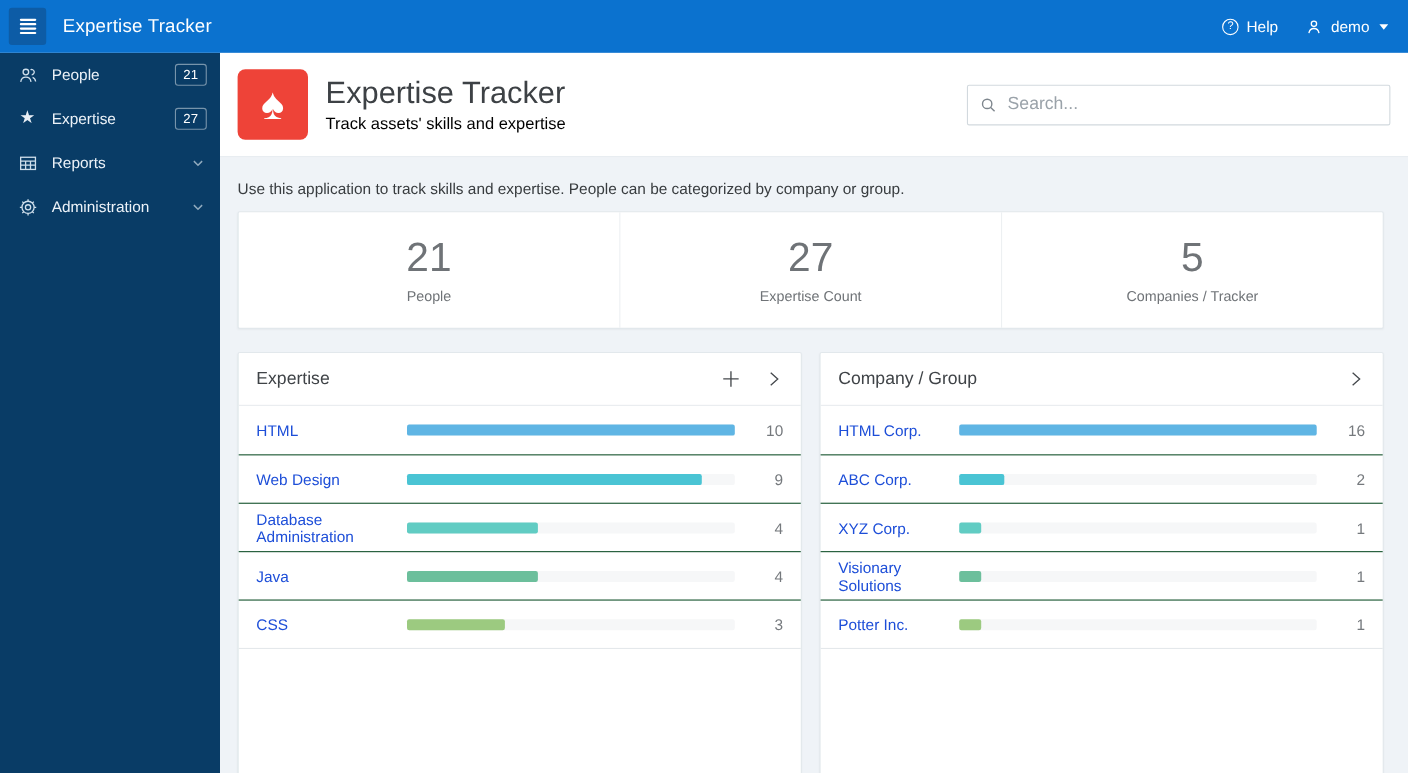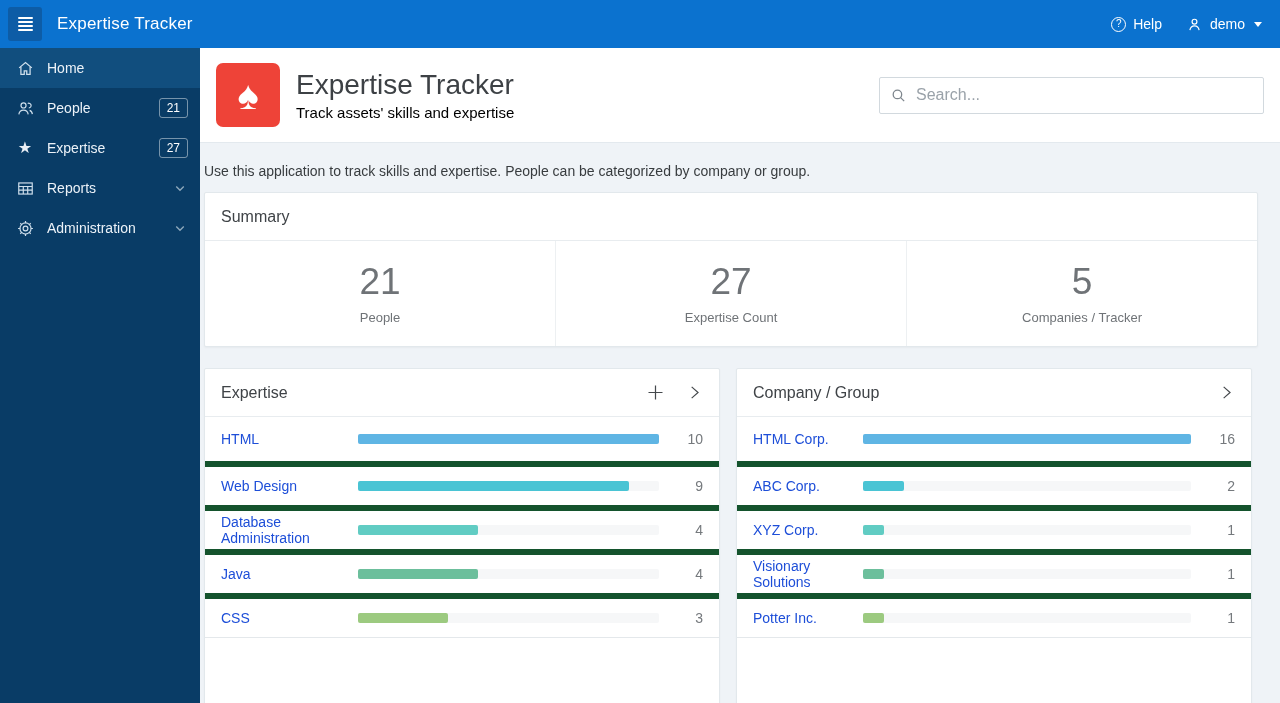--- a/index.html
+++ b/index.html
@@ -49,42 +49,42 @@
   .page-subtitle { font-size:15px; color:#000000; margin-top:3px; }
   .search-wrap { margin-left:auto; margin-right:16px; position:relative; }
   .search-wrap input { width:385px; height:37px; border:1px solid #d2d9de; border-radius:2px;
     background:#fff; font-size:16px; color:#404448; padding:0 10px 0 36px;
     font-family:"Liberation Sans","DejaVu Sans",sans-serif; }
   .search-wrap input::placeholder { color:#9aa2a9; }
   .search-icon { position:absolute; left:11px; top:10px; }
 
   
   .content { position:absolute; top:143px; left:200px; width:1074px; height:560px;
-    padding:20px 16px 0 4px; }
+    padding:20px 16px 0 16px; }
   .intro-text { font-size:14px; color:#383c3f; margin-bottom:13px; }
   .card { background:#fff; border:1px solid #e2e8ec; border-radius:2px;
     box-shadow:0 1px 2px rgba(0,0,0,.04); }
   .card-header { height:48px; display:flex; align-items:center; padding:0 16px;
     border-bottom:1px solid #e8ecef; }
   .card-title { font-size:16px; color:#3f4347; }
   .card-actions { margin-left:auto; display:flex; align-items:center; gap:20px; }
   .icon-btn { background:none; border:none; cursor:pointer; display:flex;
     align-items:center; padding:0; }
 
   .summary-body { display:flex; height:105px; }
   .stat { flex:1; display:flex; flex-direction:column; align-items:center; justify-content:center; }
   .stat + .stat { border-left:1px solid #edf0f2; }
   .stat-value { font-size:37px; color:#6f7377; line-height:1.1; }
   .stat-label { font-size:13px; color:#6f7377; margin-top:7px; }
 
   .cards-row { display:flex; gap:16px; margin-top:21px; }
   .list-card { width:516px; height:400px; }
   .card-list { border-bottom:1px solid #e4e8eb; }
   .list-row { display:flex; align-items:center; height:44px; padding:0 16px; }
-  .list-row + .list-row { border-top:6px solid #14532d; }
+  .list-row + .list-row { border-top:1px solid #14532d; }
   .row-link { font-size:14px; color:#1d4ed8; text-decoration:none; flex-shrink:0; cursor:pointer; }
   .card-expertise .row-link { width:137px; }
   .card-company   .row-link { width:110px; }
   .bar-track { flex:1; height:10px; background:#f6f7f8; border-radius:2px; margin-right:14px; }
   .bar-fill { height:100%; border-radius:2px; }
   .row-value { width:30px; text-align:right; font-size:14px; color:#75797d; }
 </style>
 </head>
 <body>
 
@@ -106,29 +106,20 @@
         <circle cx="12" cy="8" r="3.4"></circle>
           <path d="M5.5 20c.7-4 3.4-6 6.5-6s5.8 2 6.5 6"></path>
       </svg>
       <span>demo</span>
       <span class="caret-down"></span>
     </div>
   </div>
 </header>
 
 <nav class="sidebar">
-  <div class="nav-item active">
-    <span class="nav-icon">
-      <svg width="19" height="19" viewBox="0 0 24 24" fill="none" stroke-width="1.6">
-        <path d="M4 11.2 12 4.4l8 6.8"></path>
-          <path d="M6.2 9.8v9.7h4.2v-4.6h3.2v4.6h4.2V9.8"></path>
-      </svg>
-    </span>
-    <span class="nav-label">Home</span>
-  </div>
   <div class="nav-item">
     <span class="nav-icon">
       <svg width="19" height="19" viewBox="0 0 24 24" fill="none" stroke-width="1.5">
         <circle cx="9.5" cy="8.2" r="3.2"></circle>
           <path d="M3.6 19.5c.5-3.6 3-5.4 5.9-5.4s5.4 1.8 5.9 5.4"></path>
         <path d="M14.8 5.6a3 3 0 1 1 1.4 5.7M17.2 14.3c2 .6 3.2 2.3 3.5 4.8"></path>
       </svg>
     </span>
     <span class="nav-label">People</span>
     <span class="nav-spacer"></span>
@@ -189,23 +180,20 @@
         <path d="M15 15l5 5"></path>
     </svg>
     <input type="text" placeholder="Search..." style="">
   </div>
 </section>
 
 <main class="content">
   <div class="intro-text">Use this application to track skills and expertise. People can be categorized by company or group.</div>
 
   <div class="card">
-    <div class="card-header">
-      <span class="card-title">Summary</span>
-    </div>
     <div class="summary-body">
       <div class="stat">
         <div class="stat-value">21</div>
         <div class="stat-label">People</div>
       </div>
       <div class="stat">
         <div class="stat-value">27</div>
         <div class="stat-label">Expertise Count</div>
       </div>
       <div class="stat">

